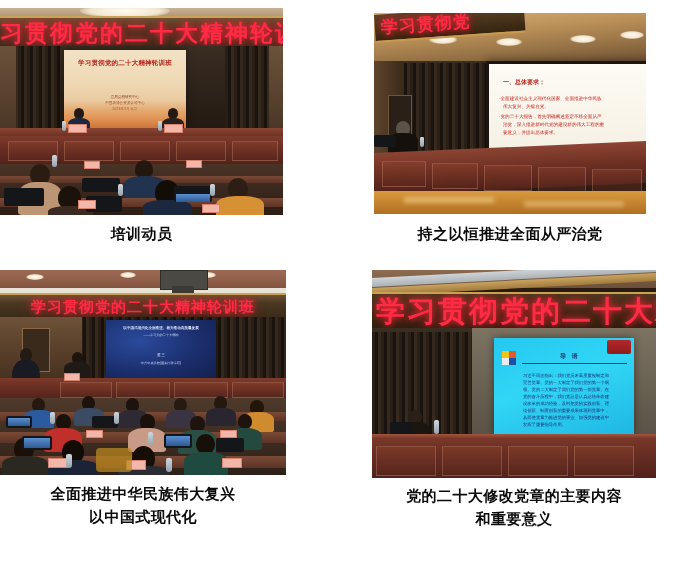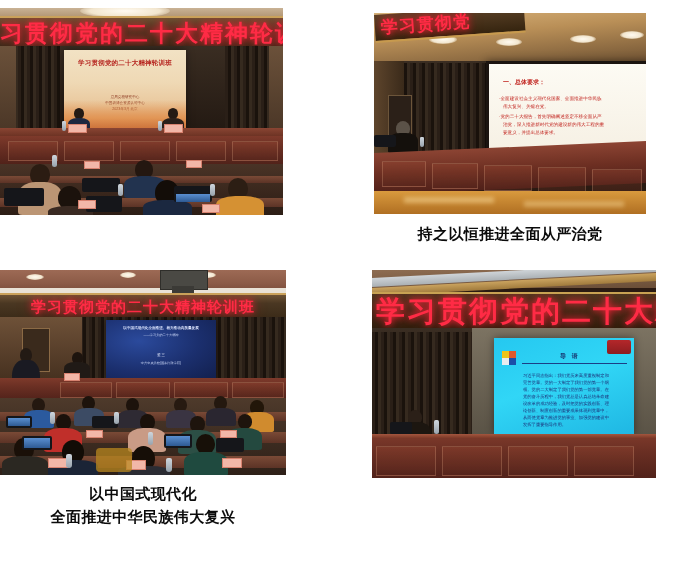--- a/index.html
+++ b/index.html
@@ -244,20 +244,23 @@
         <div class="namecard" style="left:84px; top:153px; width:14px; height:6px;"></div>
         <div class="namecard" style="left:186px;top:152px; width:14px; height:6px;"></div>
         <div class="namecard" style="left:78px; top:192px; width:16px; height:7px;"></div>
         <div class="namecard" style="left:202px;top:196px; width:16px; height:7px;"></div>
         <div class="bottle" style="left:52px; top:147px; width:5px; height:12px;"></div>
         <div class="bottle" style="left:118px;top:176px; width:5px; height:12px;"></div>
         <div class="bottle" style="left:210px;top:176px; width:5px; height:12px;"></div>
       </div>
     </div>
 
+    <div class="caption" style="left:0; top:214px; width:283px;">
+      <div>培训动员</div>
+    </div>
   </div>
 
   <div class="photo-cell" style="left:374px; top:13px; width:272px; height:235px;">
 
     <div class="photo-frame" style="left:0; top:0; width:272px; height:201px;">
       <div class="scene">
 
         <div style="position:absolute;left:0;top:0;width:100%;height:50px;
                     background:linear-gradient(175deg,#d8b27a 0%,#b98f57 40%,#6f5233 100%);"></div>
         <div class="ceiling-light" style="left:55px; top:22px; width:28px; height:9px;"></div>
@@ -418,22 +421,22 @@
         <div class="bottle" style="left:114px;top:142px; width:5px; height:12px;"></div>
         <div class="bottle" style="left:148px;top:162px; width:5px; height:13px;"></div>
         <div class="bottle" style="left:66px; top:184px; width:6px; height:14px;"></div>
         <div class="bottle" style="left:166px;top:188px; width:6px; height:14px;"></div>
         <div style="position:absolute;left:96px;top:178px;width:36px;height:24px;
                     background:#b8871f;opacity:.75;border-radius:4px;"></div>
       </div>
     </div>
 
     <div class="caption" style="left:0; top:212px; width:286px;">
+      <div>全面推进中华民族伟大复兴</div>
       <div>以中国式现代化</div>
-      <div>全面推进中华民族伟大复兴</div>
     </div>
   </div>
 
   <div class="photo-cell" style="left:372px; top:270px; width:284px; height:265px;">
 
     <div class="photo-frame" style="left:0; top:0; width:284px; height:208px;">
       <div class="scene">
 
         <div style="position:absolute;left:0;top:0;width:100%;height:18px;
                     background:linear-gradient(178deg,#8e6d52 0%,#6a4e37 100%);"></div>
@@ -487,15 +490,19 @@
         <div class="stage-front" style="top:164px; height:44px;"></div>
         <div class="panel" style="left:4px;   top:176px; width:58px; height:28px;"></div>
         <div class="panel" style="left:70px;  top:176px; width:58px; height:28px;"></div>
         <div class="panel" style="left:136px; top:176px; width:58px; height:28px;"></div>
         <div class="panel" style="left:202px; top:176px; width:58px; height:28px;"></div>
         <div style="position:absolute;left:0;top:164px;width:100%;height:4px;
                     background:linear-gradient(180deg,#a3563e,#7d3a28);"></div>
       </div>
     </div>
 
+    <div class="caption" style="left:0; top:214px; width:284px;">
+      <div>党的二十大修改党章的主要内容</div>
+      <div>和重要意义</div>
+    </div>
   </div>
 
 </div>
 
 </body></html>

